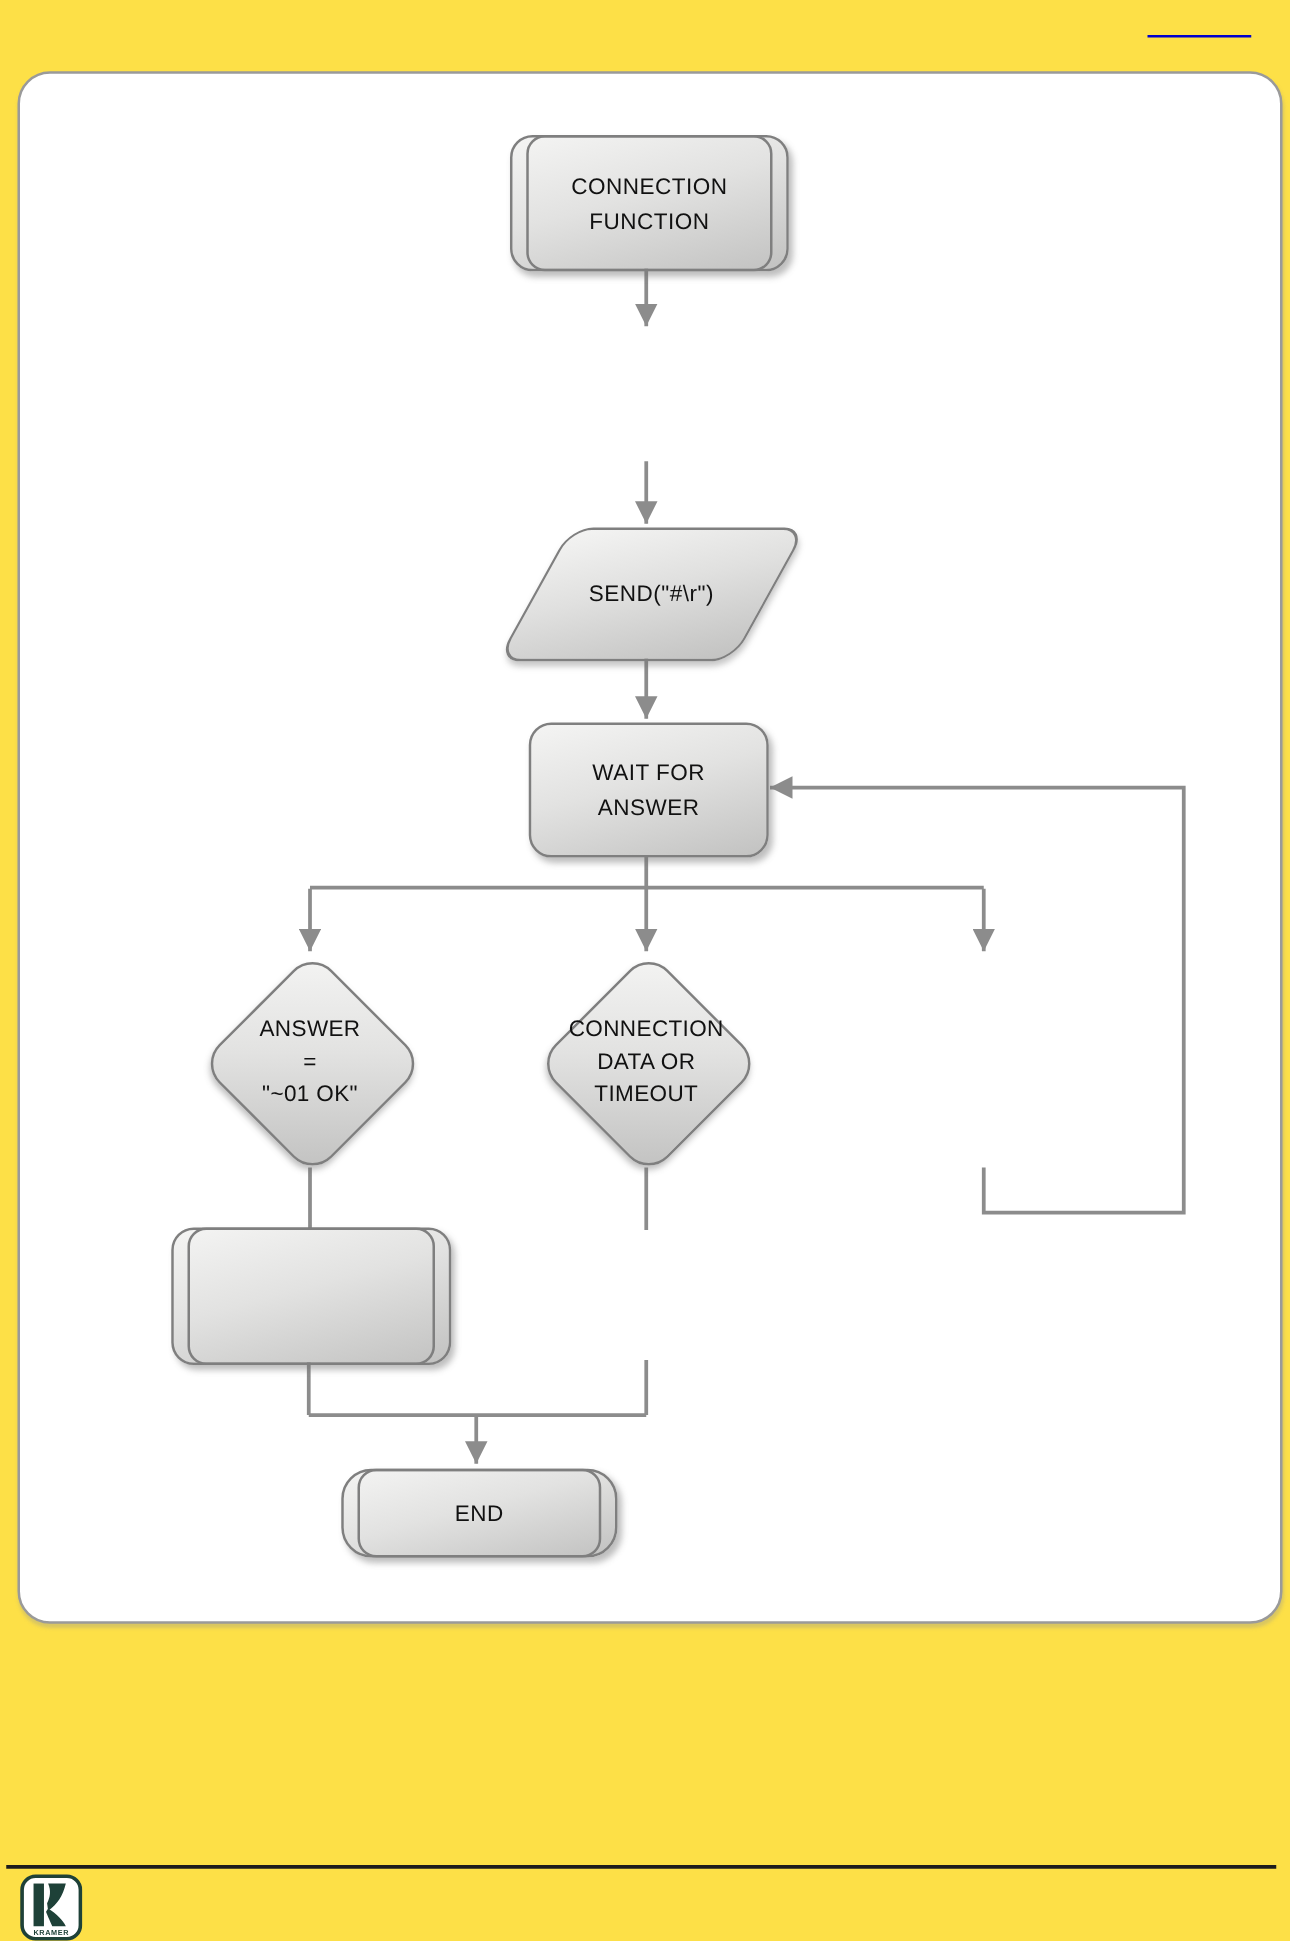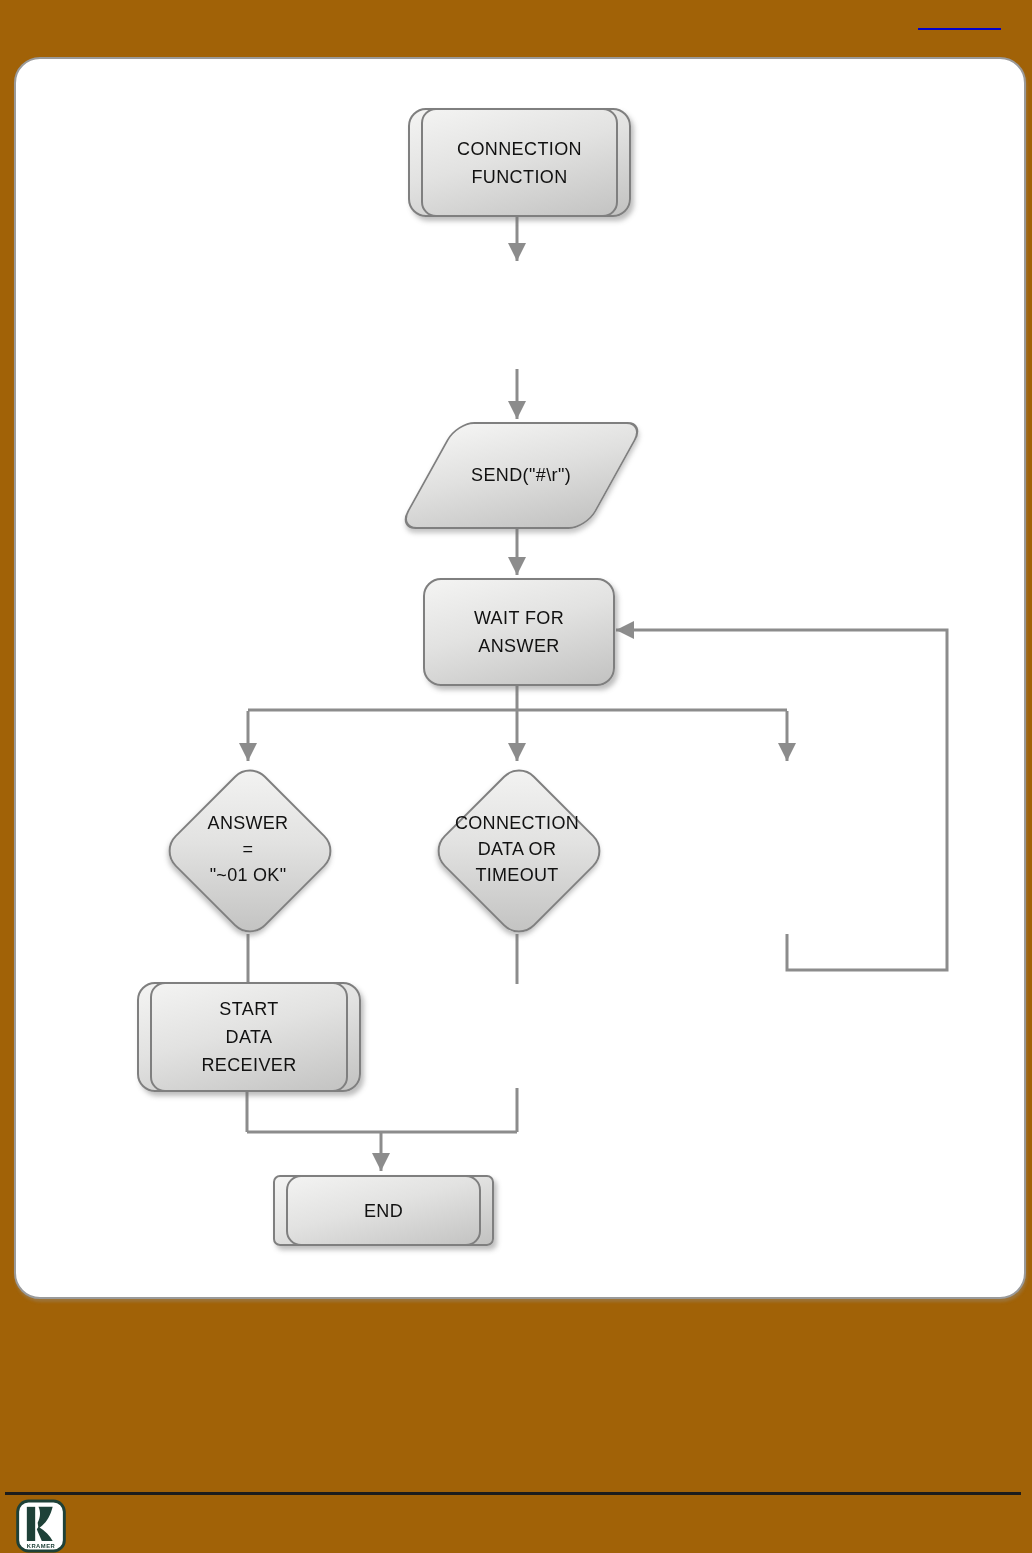--- a/index.html
+++ b/index.html
@@ -1,17 +1,17 @@
 <!DOCTYPE html>
 <html><head>
 <meta charset="utf-8">
 <style>
   html,body{margin:0;padding:0;background:#ffffff;}
   #page{
-    position:relative;width:1032px;height:1553px;background:#a16207;
+    position:relative;width:1032px;height:1553px;background:#fde047;
     font-family:"Liberation Sans",sans-serif;overflow:hidden;
   }
   
   .top-link{position:absolute;left:918px;top:28px;width:83px;height:2px;background:#0000cc;cursor:pointer;}
   
   .panel{
     position:absolute;left:14px;top:57px;width:1008px;height:1238px;
     border:2px solid #9a9a9a;border-radius:26px;background:#ffffff;
     box-shadow:1px 3px 3px rgba(150,150,150,.35);
   }
@@ -124,29 +124,24 @@
     <div class="label">
       <div>CONNECTION</div>
       <div>DATA OR</div>
       <div>TIMEOUT</div>
     </div>
   </div>
 
 
   <div class="node" style="left:137px;top:982px;width:220px;height:106px">
     <div class="inner"></div>
-    <div class="label">
-      <div>START</div>
-      <div>DATA</div>
-      <div>RECEIVER</div>
-    </div>
   </div>
 
 
-  <div class="node" style="left:273px;top:1175px;width:217px;height:67px;border-radius:7px">
+  <div class="node" style="left:273px;top:1175px;width:217px;height:67px;border-radius:24px">
     <div class="inner"></div>
     <div class="label">
       <div>END</div>
     </div>
   </div>
 
   <div class="footer-rule"></div>
 
   <svg class="logo" width="50" height="54" viewBox="0 0 60 64">
     <rect x="2" y="2" width="56" height="60" rx="13" fill="#ffffff" stroke="#1e4138" stroke-width="3.5"></rect>

